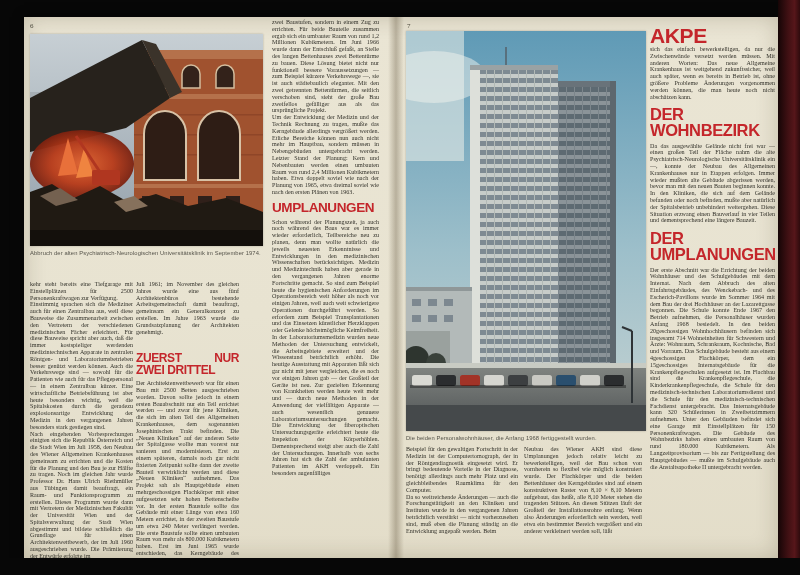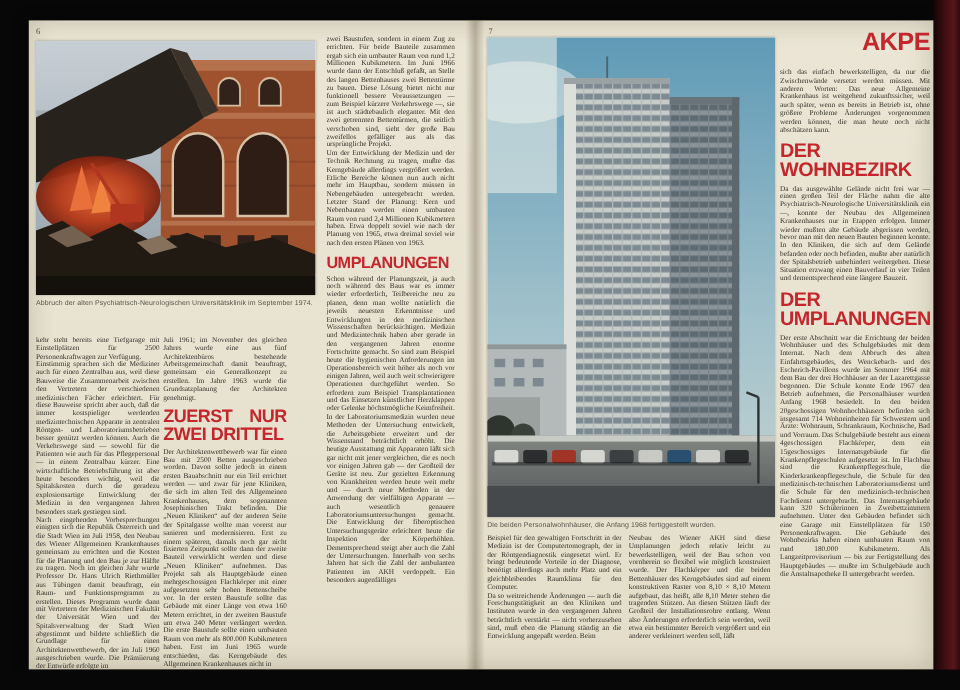--- a/index.html
+++ b/index.html
@@ -36,23 +36,23 @@
     position:absolute;overflow:hidden;
     text-align:justify;font-size:6.1px;line-height:6.8px;color:#32312a;
     hyphens:auto;-webkit-hyphens:auto;
   }
   .body-col p{margin:0;}
   .red-head{
     font-family:"Liberation Sans",sans-serif;font-weight:bold;
     color:#c4262b;line-height:.95;letter-spacing:-.4px;
     margin:5px 0 4px;
   }
-  .head-zuerst{font-size:15px;margin:6px 0 4px;}
+  .head-zuerst{font-size:12px;margin:18px 0 4px;}
   .head-umplanungen{font-size:13.5px;margin:6px 0 4px;}
-  .head-akpe{font-size:21px;text-align:right;margin:0 0 12px;}
+  .head-akpe{font-size:21px;text-align:left;margin:0 0 0;}
   .head-side{font-size:16.5px;margin:7px 0 4px;}
   .sidebar-col{font-size:6.1px;line-height:6.8px;}
 </style>
 </head>
 <body>
 
 <div class="band-top"></div>
 
 <div class="spread">
   <div class="gutter"></div>
@@ -118,21 +118,21 @@
     <p>Einstimmig sprachen sich die Mediziner auch für einen Zentralbau aus, weil diese Bauweise die Zusammenarbeit zwischen den Vertretern der verschiedenen medizinischen Fächer erleichtert. Für diese Bauweise spricht aber auch, daß die immer kostspieliger werdenden medizintechnischen Apparate in zentralen Röntgen- und Laboratoriumsbetrieben besser genützt werden können. Auch die Verkehrswege sind — sowohl für die Patienten wie auch für das Pflegepersonal — in einem Zentralbau kürzer. Eine wirtschaftliche Betriebsführung ist aber heute besonders wichtig, weil die Spitalskosten durch die geradezu explosionsartige Entwicklung der Medizin in den vergangenen Jahren besonders stark gestiegen sind.</p>
     <p>Nach eingehenden Vorbesprechungen einigten sich die Republik Österreich und die Stadt Wien im Juli 1958, den Neubau des Wiener Allgemeinen Krankenhauses gemeinsam zu errichten und die Kosten für die Planung und den Bau je zur Hälfte zu tragen. Noch im gleichen Jahr wurde Professor Dr. Hans Ulrich Riethmüller aus Tübingen damit beauftragt, ein Raum- und Funktionsprogramm zu erstellen. Dieses Programm wurde dann mit Vertretern der Medizinischen Fakultät der Universität Wien und der Spitalsverwaltung der Stadt Wien abgestimmt und bildete schließlich die Grundlage für einen Architektenwettbewerb, der im Juli 1960 ausgeschrieben wurde. Die Prämiierung der Entwürfe erfolgte im</p>
   </div>
 
   <div class="body-col" style="left:112px;top:264px;width:103px;height:277px;">
     <p>Juli 1961; im November des gleichen Jahres wurde eine aus fünf Architektenbüros bestehende Arbeitsgemeinschaft damit beauftragt, gemeinsam ein Generalkonzept zu erstellen. Im Jahre 1963 wurde die Grundsatzplanung der Architekten genehmigt.</p>
     <h2 class="red-head head-zuerst">ZUERST NUR ZWEI DRITTEL</h2>
     <p>Der Architektenwettbewerb war für einen Bau mit 2500 Betten ausgeschrieben worden. Davon sollte jedoch in einem ersten Bauabschnitt nur ein Teil errichtet werden — und zwar für jene Kliniken, die sich im alten Teil des Allgemeinen Krankenhauses, dem sogenannten Josephinischen Trakt befinden. Die „Neuen Kliniken“ auf der anderen Seite der Spitalgasse wollte man vorerst nur sanieren und modernisieren. Erst zu einem späteren, damals noch gar nicht fixierten Zeitpunkt sollte dann der zweite Bauteil verwirklicht werden und diese „Neuen Kliniken“ aufnehmen. Das Projekt sah als Hauptgebäude einen mehrgeschossigen Flachkörper mit einer aufgesetzten sehr hohen Bettenscheibe vor. In der ersten Baustufe sollte das Gebäude mit einer Länge von etwa 160 Metern errichtet, in der zweiten Baustufe um etwa 240 Meter verlängert werden. Die erste Baustufe sollte einen umbauten Raum von mehr als 800.000 Kubikmetern haben. Erst im Juni 1965 wurde entschieden, das Kerngebäude des Allgemeinen Krankenhauses nicht in</p>
   </div>
 
-  <div class="body-col" style="left:248px;top:13px;width:107px;height:528px;">
+  <div class="body-col" style="left:248px;top:2px;width:107px;height:528px;">
     <p>zwei Baustufen, sondern in einem Zug zu errichten. Für beide Bauteile zusammen ergab sich ein umbauter Raum von rund 1,2 Millionen Kubikmetern. Im Juni 1966 wurde dann der Entschluß gefaßt, an Stelle des langen Bettenhauses zwei Bettentürme zu bauen. Diese Lösung bietet nicht nur funktionell bessere Voraussetzungen — zum Beispiel kürzere Verkehrswege —, sie ist auch städtebaulich eleganter. Mit den zwei getrennten Bettentürmen, die seitlich verschoben sind, sieht der große Bau zweifellos gefälliger aus als das ursprüngliche Projekt.</p>
     <p>Um der Entwicklung der Medizin und der Technik Rechnung zu tragen, mußte das Kerngebäude allerdings vergrößert werden. Etliche Bereiche können nun auch nicht mehr im Hauptbau, sondern müssen in Nebengebäuden untergebracht werden. Letzter Stand der Planung: Kern und Nebenbauten werden einen umbauten Raum von rund 2,4 Millionen Kubikmetern haben. Etwa doppelt soviel wie nach der Planung von 1965, etwa dreimal soviel wie nach den ersten Plänen von 1963.</p>
     <h2 class="red-head head-umplanungen">UMPLANUNGEN</h2>
     <p>Schon während der Planungszeit, ja auch noch während des Baus war es immer wieder erforderlich, Teilbereiche neu zu planen, denn man wollte natürlich die jeweils neuesten Erkenntnisse und Entwicklungen in den medizinischen Wissenschaften berücksichtigen. Medizin und Medizintechnik haben aber gerade in den vergangenen Jahren enorme Fortschritte gemacht. So sind zum Beispiel heute die hygienischen Anforderungen im Operationsbereich weit höher als noch vor einigen Jahren, weil auch weit schwierigere Operationen durchgeführt werden. So erfordern zum Beispiel Transplantationen und das Einsetzen künstlicher Herzklappen oder Gelenke höchstmögliche Keimfreiheit.</p>
     <p>In der Laboratoriumsmedizin wurden neue Methoden der Untersuchung entwickelt, die Arbeitsgebiete erweitert und der Wissenstand beträchtlich erhöht. Die heutige Ausstattung mit Apparaten läßt sich gar nicht mit jener vergleichen, die es noch vor einigen Jahren gab — der Großteil der Geräte ist neu. Zur gezielten Erkennung von Krankheiten werden heute weit mehr und — durch neue Methoden in der Anwendung der vielfältigen Apparate — auch wesentlich genauere Laboratoriumsuntersuchungen gemacht. Die Entwicklung der fiberoptischen Untersuchungsgeräte erleichtert heute die Inspektion der Körperhöhlen. Dementsprechend steigt aber auch die Zahl der Untersuchungen. Innerhalb von sechs Jahren hat sich die Zahl der ambulanten Patienten im AKH verdoppelt. Ein besonders augenfälliges</p>
   </div>
 
   <div class="page-num" style="left:383px;top:5px;">7</div>
 
   <div class="photo" style="left:382px;top:14px;width:240px;height:400px;">

